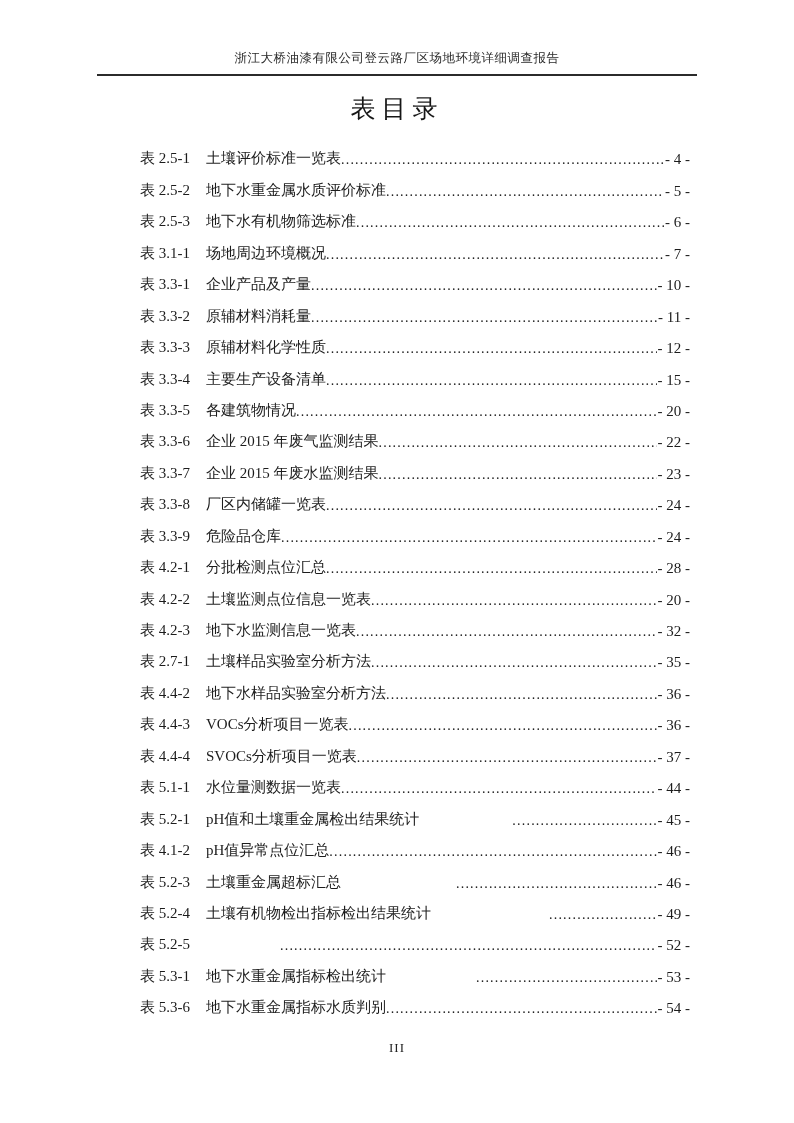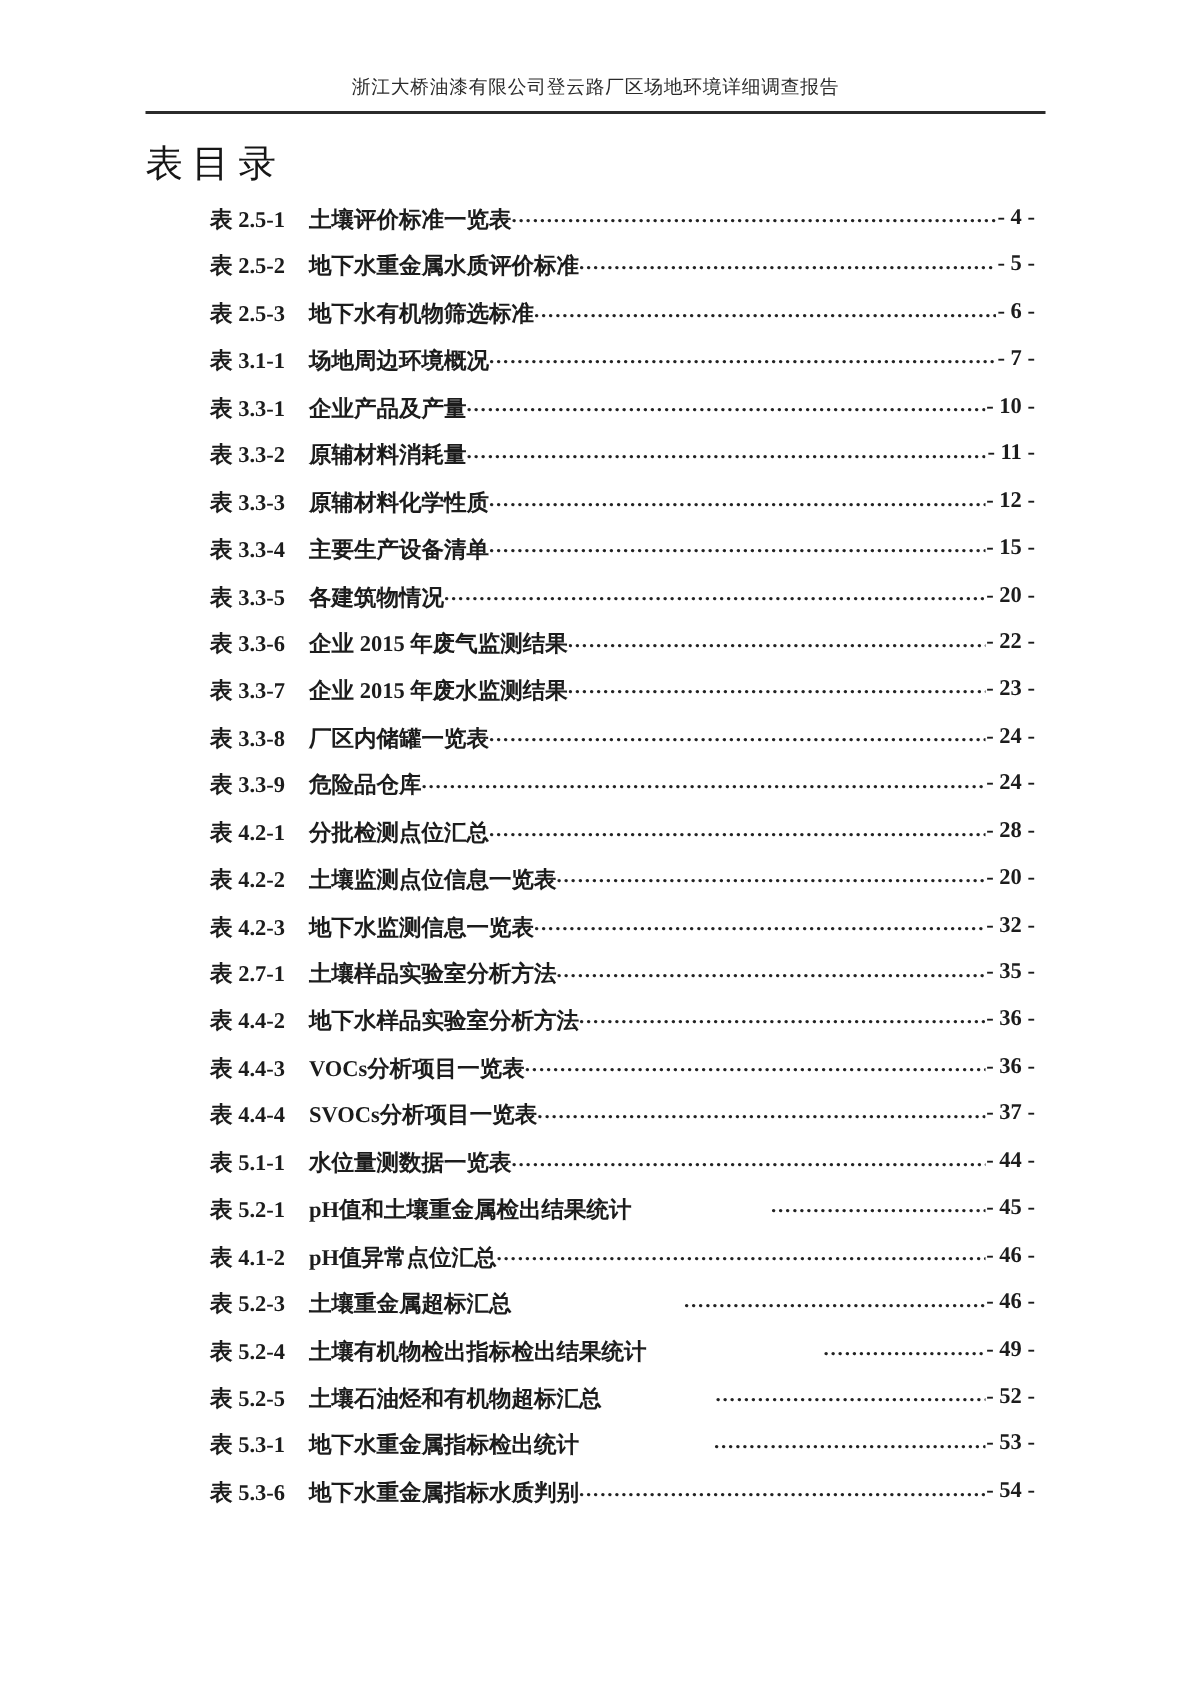--- a/index.html
+++ b/index.html
@@ -32,39 +32,38 @@
     left: 97px;
     width: 600px;
     height: 0;
     border-top: 2px solid #2b2b2b;
   }
   .doc-title {
     position: absolute;
     top: 92px;
     left: 97px;
     width: 600px;
-    text-align: left;
+    text-align: center;
     font-size: 25px;
     letter-spacing: 6px;
     color: #161616;
   }
   .toc {
     position: absolute;
     top: 137px;
     left: 140px;
     width: 550px;
   }
   .toc-row {
     display: flex;
-    align-items: flex-start;
+    align-items: flex-end;
     height: 31.45px;
     font-size: 15px;
     white-space: nowrap;
     color: #1c1c1c;
-    font-weight: bold;
   }
   .toc-label {
     flex: 0 0 auto;
     min-width: 64px;
   }
   .toc-title {
     flex: 0 0 auto;
     padding-left: 2px;
   }
   .toc-gap {
@@ -253,34 +252,34 @@
       </div>
       <div class="toc-row">
         <span class="toc-label">表 5.2-4</span>
         <span class="toc-title">土壤有机物检出指标检出结果统计</span>
         <span class="toc-gap" style="width: 118px;"></span>
         <span class="toc-leader">................................................................................................................................................................................................................................................</span>
         <span class="toc-page">- 49 -</span>
       </div>
       <div class="toc-row">
         <span class="toc-label">表 5.2-5</span>
-        <span class="toc-title">土壤石油烃和有机物超标汇总</span>
         <span class="toc-gap" style="width: 76px;"></span>
         <span class="toc-leader">................................................................................................................................................................................................................................................</span>
         <span class="toc-page">- 52 -</span>
       </div>
       <div class="toc-row">
         <span class="toc-label">表 5.3-1</span>
         <span class="toc-title">地下水重金属指标检出统计</span>
         <span class="toc-gap" style="width: 90px;"></span>
         <span class="toc-leader">................................................................................................................................................................................................................................................</span>
         <span class="toc-page">- 53 -</span>
       </div>
       <div class="toc-row">
         <span class="toc-label">表 5.3-6</span>
         <span class="toc-title">地下水重金属指标水质判别</span>
         <span class="toc-leader">................................................................................................................................................................................................................................................</span>
         <span class="toc-page">- 54 -</span>
       </div>
     </div>
 
+  <div class="doc-footer">III</div>
 
 </div>
 
 </body></html>

